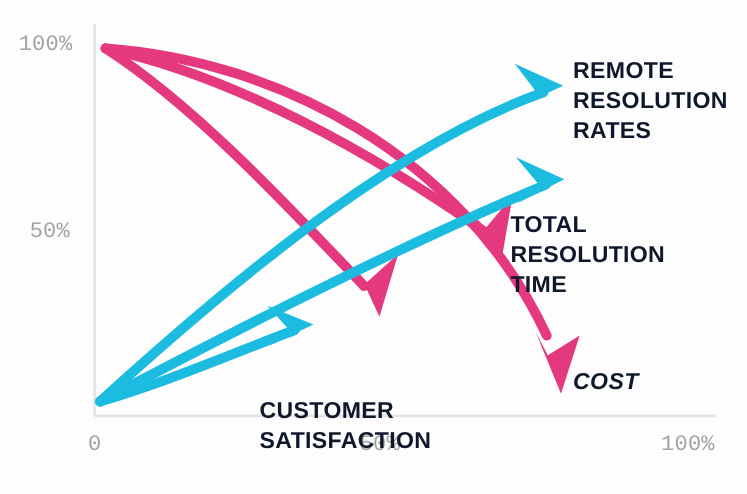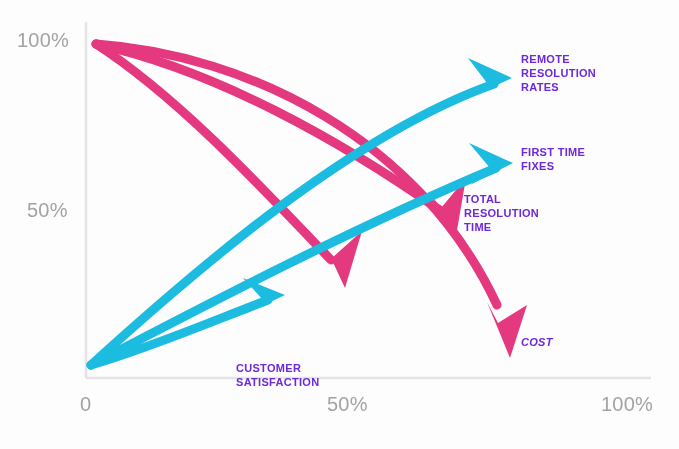--- a/index.html
+++ b/index.html
@@ -22,26 +22,26 @@
     width: 679px;
     height: 449px;
   }
   .axis-tick {
     position: absolute;
     color: #a3a3a3;
     font-size: 20px;
     font-weight: 400;
     letter-spacing: 0.2px;
     white-space: nowrap;
-    font-family: Liberation Sans, sans-serif;
+    font-family: Liberation Mono, monospace;
   }
   .series-label {
     position: absolute;
-    color: #6d28d9;
-    font-size: 11px;
+    color: #0f172a;
+    font-size: 21px;
     font-weight: bold;
     line-height: 1.28;
     letter-spacing: 0.3px;
     white-space: pre-line;
     font-family: "Liberation Sans", sans-serif;
   }
   #ytick-100 { left: 17px;  top: 29px; }
   #ytick-50  { left: 27px;  top: 199px; }
   #xtick-0   { left: 80px;  top: 393px; }
   #xtick-50  { left: 327px; top: 393px; }
@@ -99,22 +99,20 @@
   <div class="axis-tick" id="ytick-50">50%</div>
 
   <div class="axis-tick" id="xtick-0">0</div>
   <div class="axis-tick" id="xtick-50">50%</div>
   <div class="axis-tick" id="xtick-100">100%</div>
 
   <div class="series-label" id="label-remote-resolution-rates">REMOTE
 RESOLUTION
 RATES</div>
 
-  <div class="series-label" id="label-first-time-fixes">FIRST TIME
-FIXES</div>
 
   <div class="series-label" id="label-customer-satisfaction">CUSTOMER
 SATISFACTION</div>
 
   <div class="series-label" id="label-total-resolution-time">TOTAL
 RESOLUTION
 TIME</div>
 
 
   <div class="series-label" id="label-cost">COST</div>

